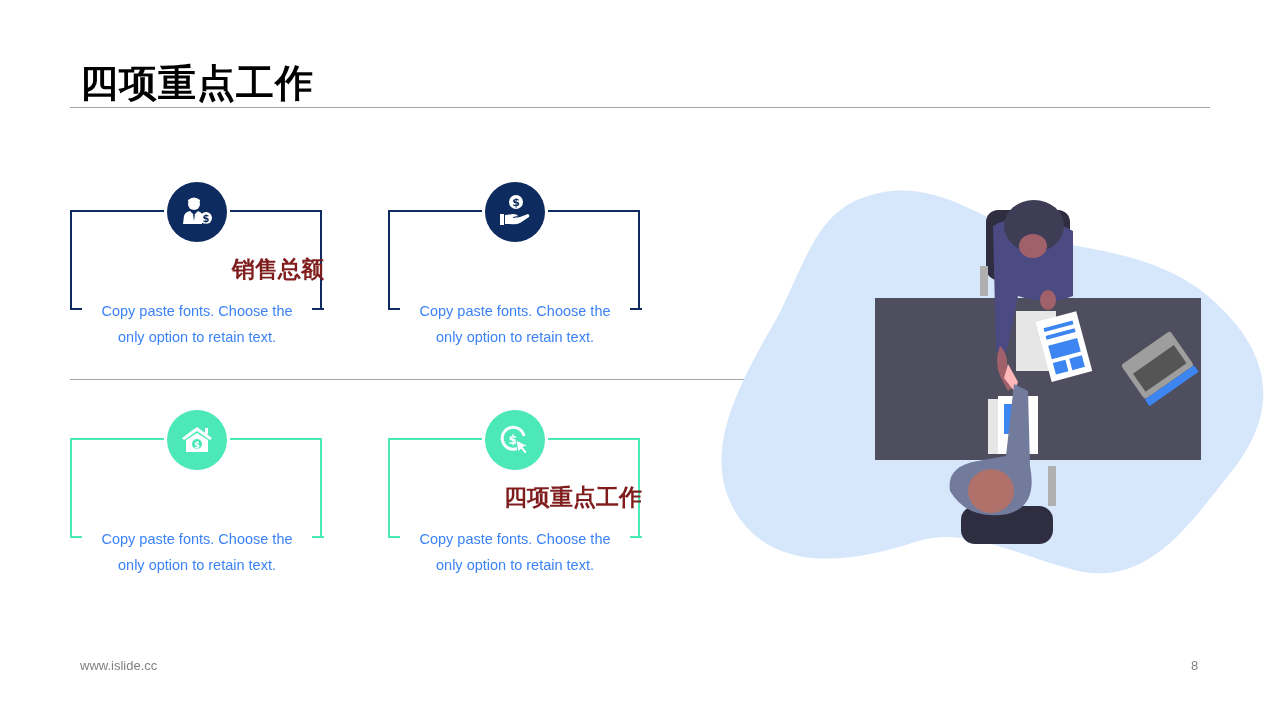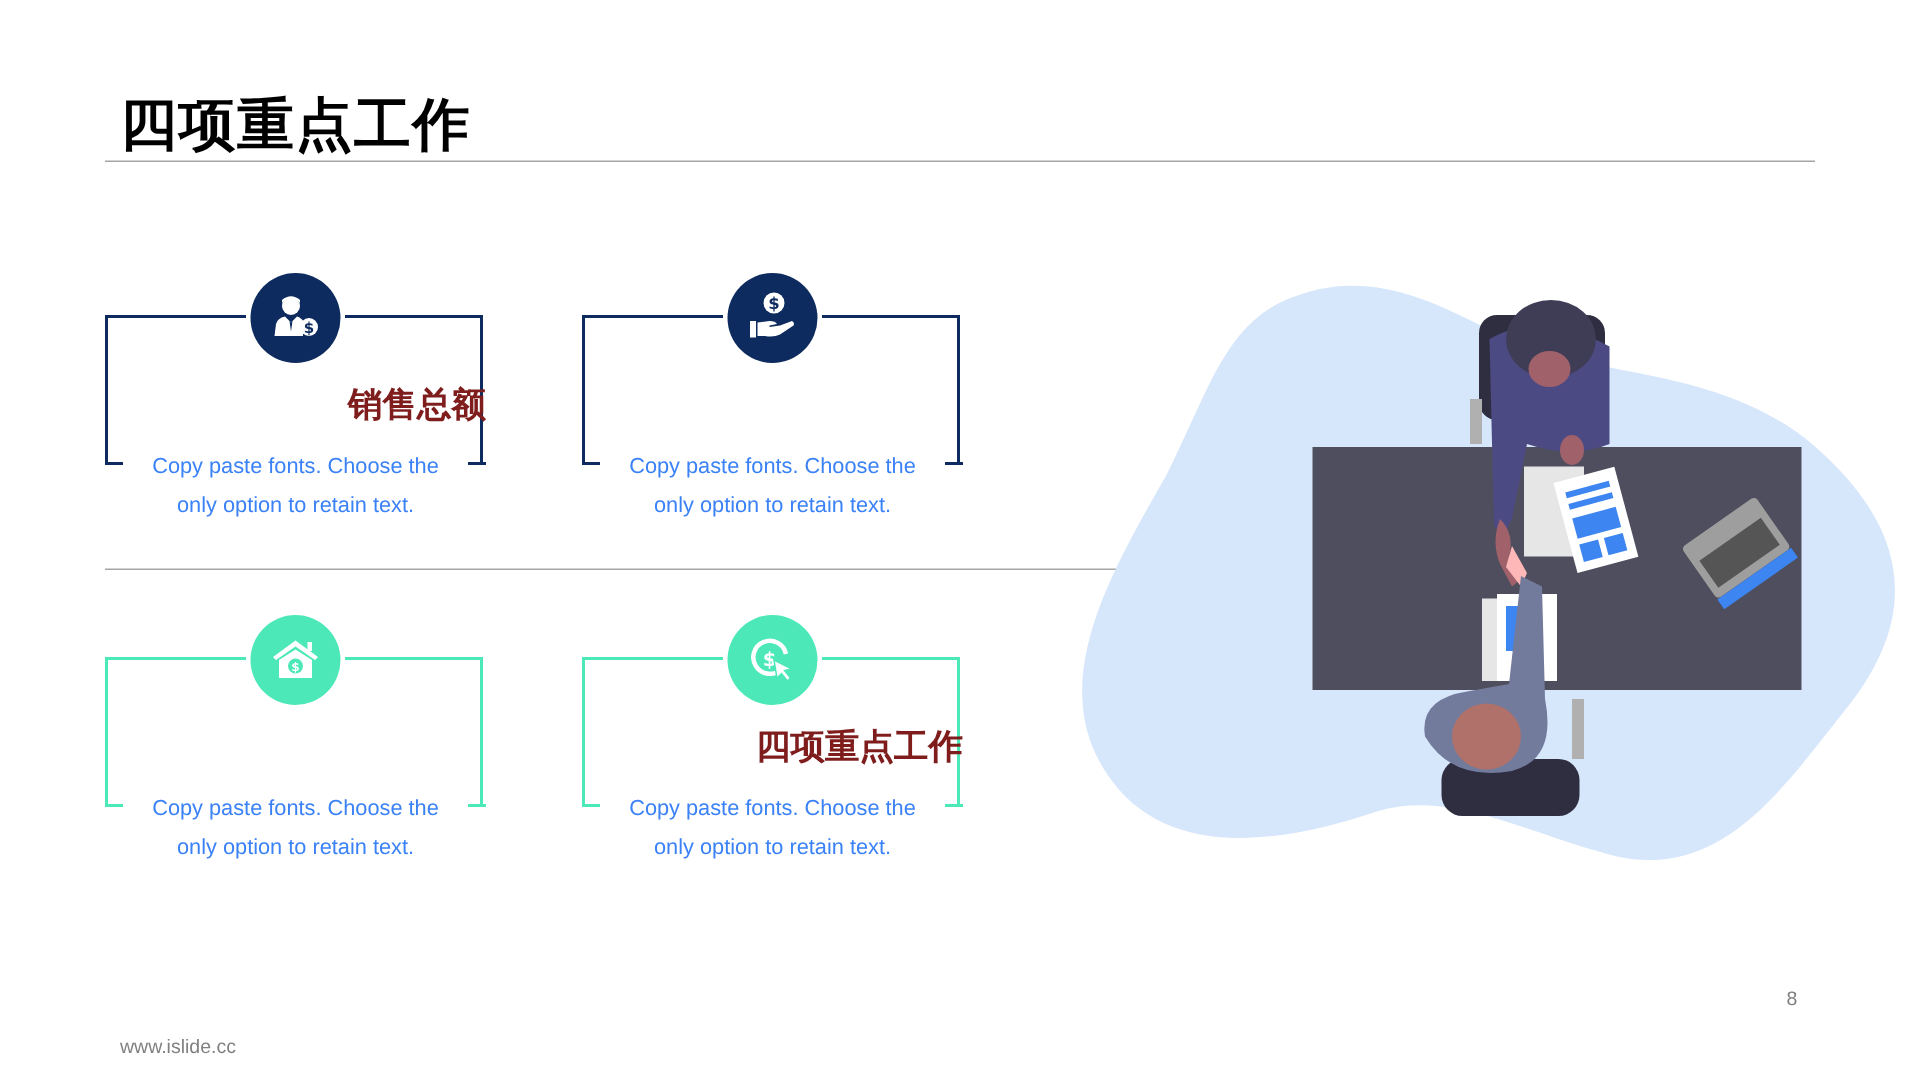--- a/index.html
+++ b/index.html
@@ -46,21 +46,21 @@
     .card .card-title {
       position: absolute; left: 0; top: 72px; width: 254px; text-align: right;
       font-size: 23px; font-weight: bold; color: #7f1d1d;
       font-family: "DejaVu Sans", sans-serif;
     }
     .card .card-desc {
       position: absolute; left: 0; top: 116px; width: 254px; text-align: center;
       font-size: 14.5px; color: #3b82f6; line-height: 26px;
     }
     .footer-url {
-      position: absolute; left: 80px; top: 658px; font-size: 13px; color: #808080; margin-top: 32px;
+      position: absolute; left: 80px; top: 658px; font-size: 13px; color: #808080;
     }
     .page-num {
       position: absolute; left: 1191px; top: 658px; font-size: 13px; color: #808080;
     }
     .illustration {
       position: absolute; left: 718px; top: 186px; width: 560px; height: 392px;
     }
   </style>
 </head>
 <body>

